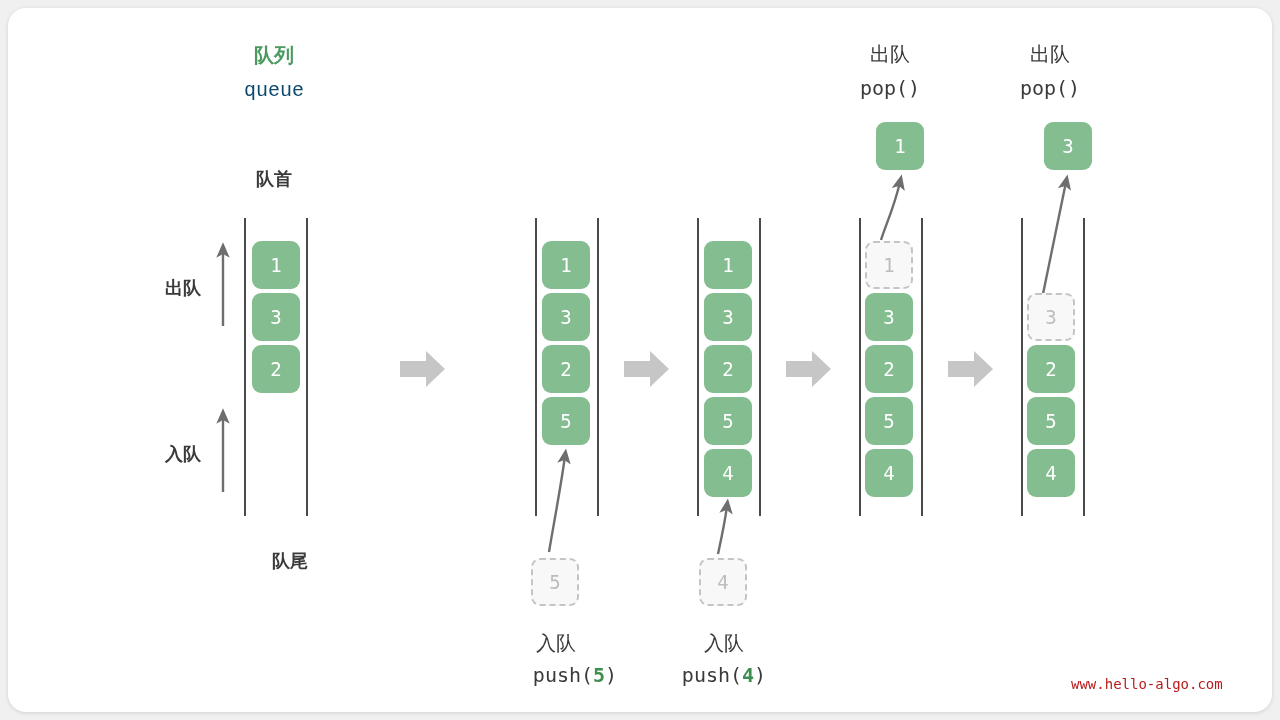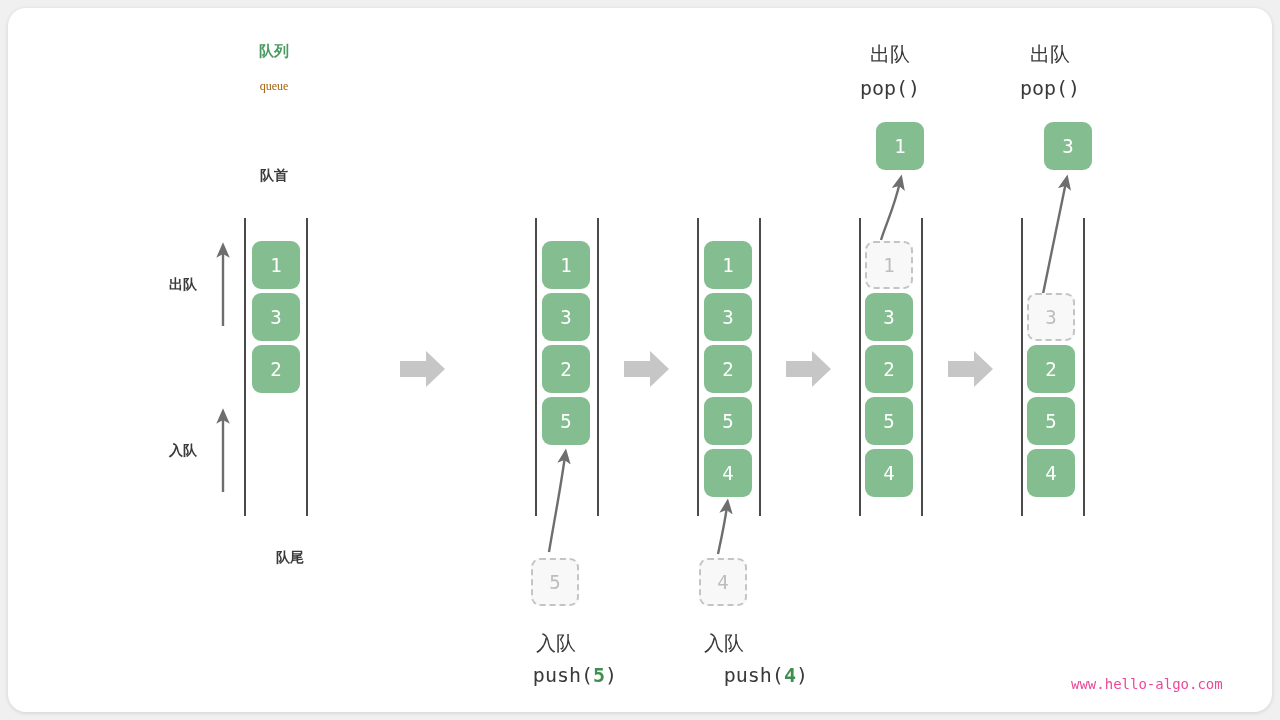--- a/index.html
+++ b/index.html
@@ -14,47 +14,47 @@
     width:1264px;height:704px;
     background:#ffffff;
     border-radius:18px;
     box-shadow:0 1px 4px rgba(0,0,0,.13);
   }
   .abs{position:absolute;}
 
   
   .t-title-cn{
     font-family:Liberation Serif, serif;
-    font-weight:bold;font-size:15px;color:#4a9a5f;
+    font-weight:bold;font-size:20px;color:#4a9a5f;
     text-align:center;white-space:nowrap;
   }
   .t-title-en{
-    font-family:Liberation Serif, serif;
-    font-size:12px;color:#a16207;
+    font-family:Liberation Mono, monospace;
+    font-size:20px;color:#0c4a6e;
     text-align:center;white-space:nowrap;
   }
   .t-cn-bold{
     font-family:"DejaVu Sans","Liberation Sans",sans-serif;
-    font-weight:bold;font-size:14px;color:#3a3a3a;
+    font-weight:bold;font-size:18px;color:#3a3a3a;
     text-align:center;white-space:nowrap;
   }
   .t-op-cn{
     font-family:"DejaVu Sans","Liberation Sans",sans-serif;
     font-size:20px;color:#3a3a3a;
     text-align:center;white-space:nowrap;
   }
   .t-op-code{
     font-family:"DejaVu Sans Mono","Liberation Mono",monospace;
     font-size:20px;color:#3a3a3a;
     text-align:center;white-space:nowrap;
   }
   .t-op-code .arg{color:#3e8e4f;font-weight:bold;}
   .t-water{
     font-family:"DejaVu Sans Mono","Liberation Mono",monospace;
-    font-size:14px;color:#ec4899;white-space:nowrap;
+    font-size:14px;color:#b91c1c;white-space:nowrap;
   }
 
   
   .rail{width:2px;background:#4a4a4a;}
 
   
   .cell{
     width:48px;height:48px;border-radius:9px;
     background:#84bd90;
     color:#ffffff;
@@ -144,21 +144,21 @@
   <div class="abs cell" style="left:696px;top:337px;">2</div>
   <div class="abs cell" style="left:696px;top:389px;">5</div>
   <div class="abs cell" style="left:696px;top:441px;">4</div>
 
   <div class="abs cell ghost" style="left:691px;top:550px;">4</div>
   <svg class="abs" style="left:688px;top:484px;" width="60" height="70" viewBox="0 0 60 70">
     <path d="M22,62 C25,48 29,30 31,14" fill="none" stroke="#6e6e6e" stroke-width="2.4" marker-end="url(#amCurve)"></path>
   </svg>
 
   <div class="abs t-op-cn" style="left:646px;top:622px;width:140px;">入队</div>
-  <div class="abs t-op-code" style="left:660px;top:655px;width:140px;text-align:right;">
+  <div class="abs t-op-code" style="left:646px;top:655px;width:140px;">
     <span>push(</span><span class="arg">4</span><span>)</span>
   </div>
 
   <svg class="abs" style="left:778px;top:341px;" width="46" height="40" viewBox="0 0 46 40">
     <path d="M0,12 L26,12 L26,2 L45,20 L26,38 L26,28 L0,28 Z" fill="#c6c6c6"></path>
   </svg>
 
   <div class="abs t-op-cn" style="left:812px;top:33px;width:140px;">出队</div>
   <div class="abs t-op-code" style="left:812px;top:68px;width:140px;">
     <span>pop(</span><span class="arg"></span><span>)</span>

